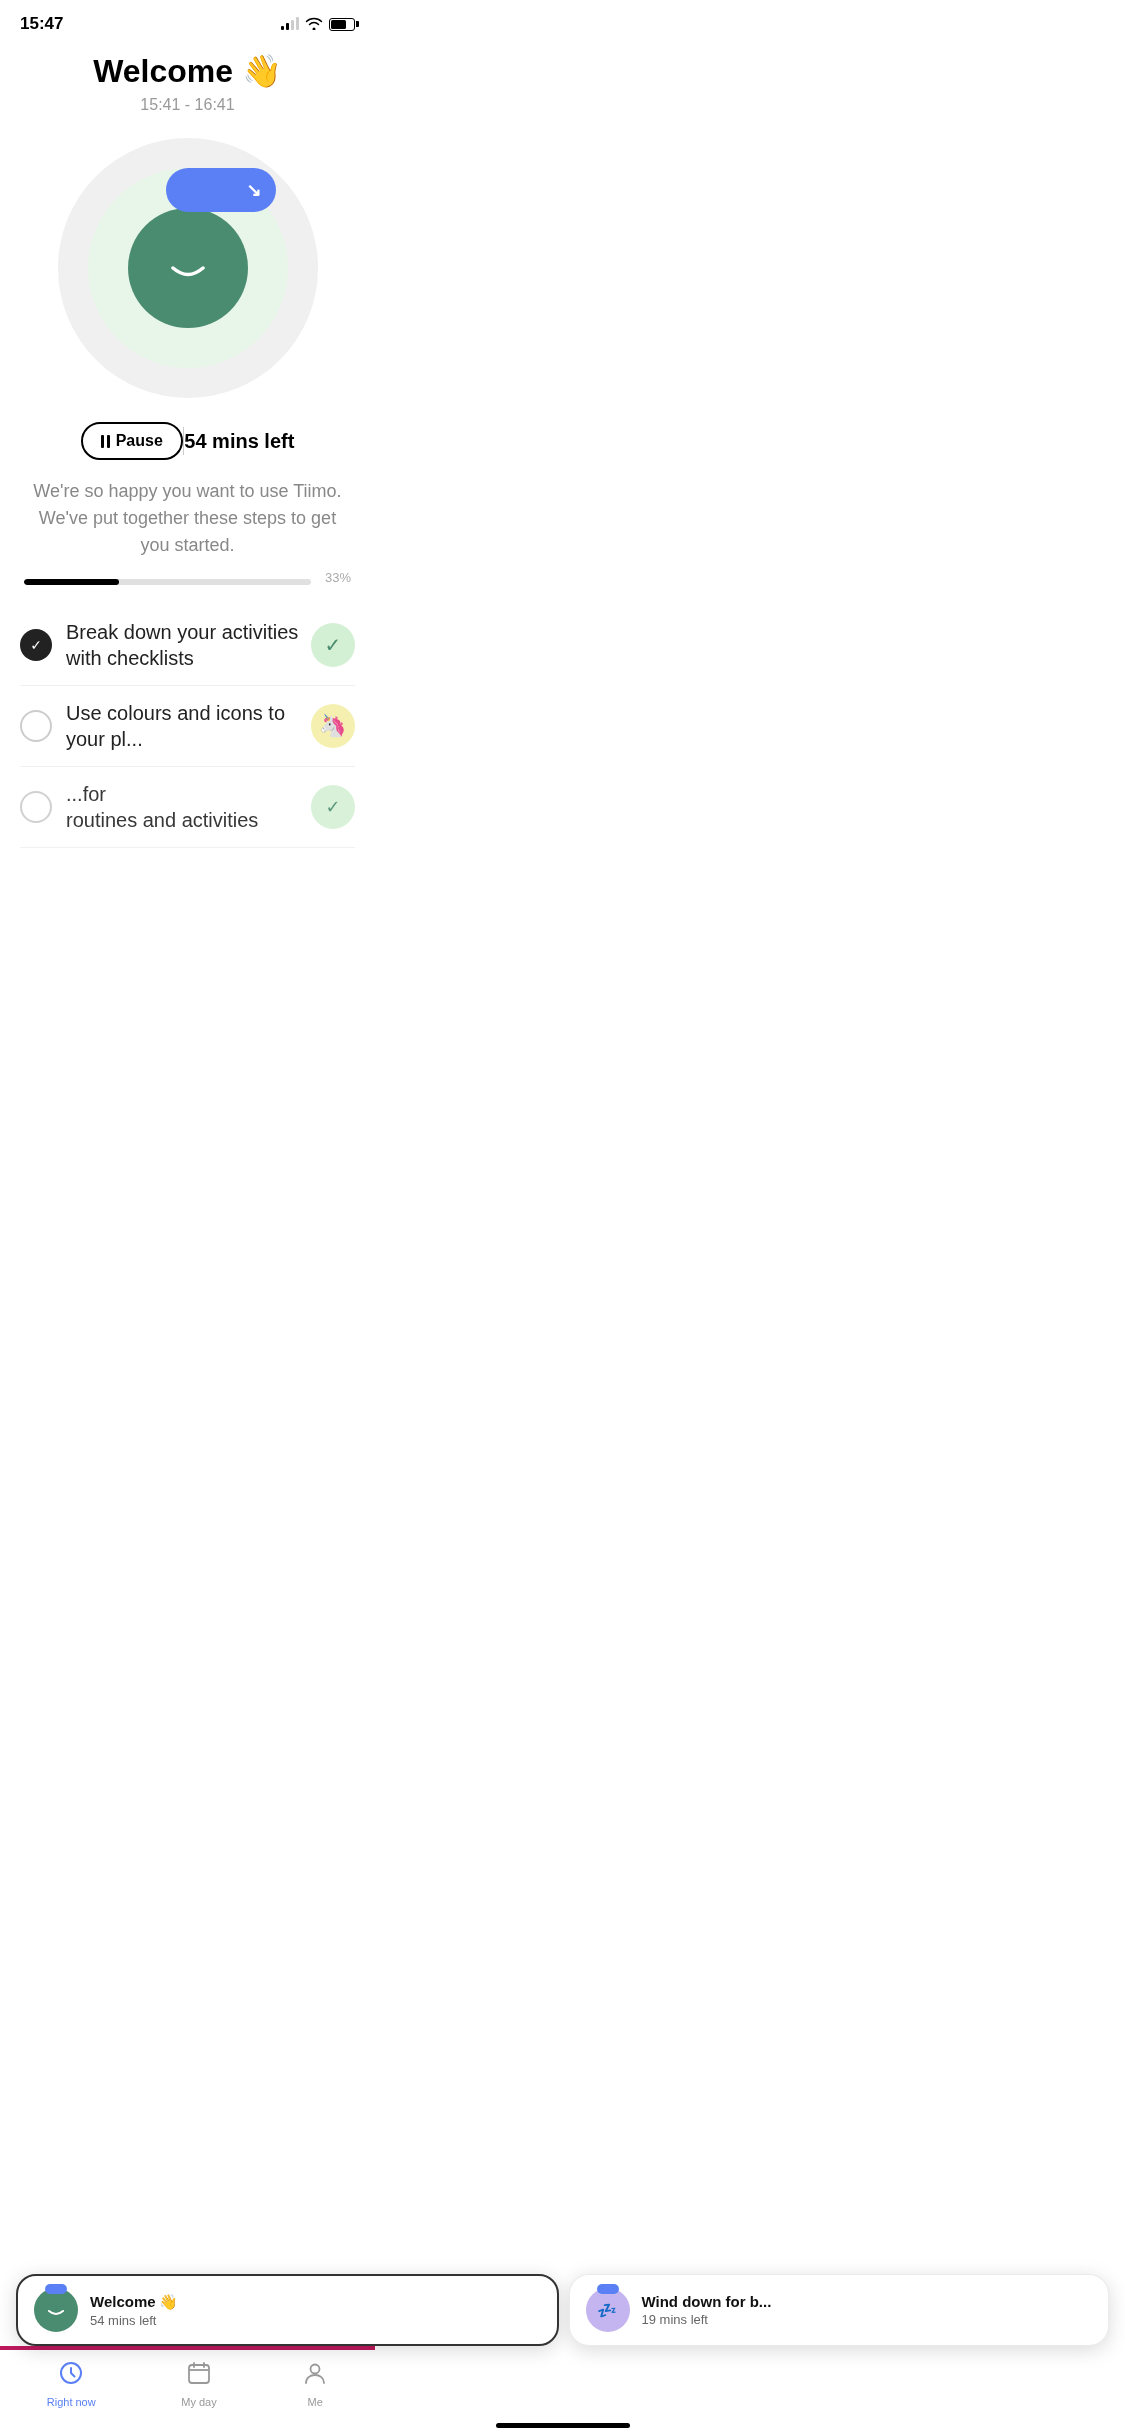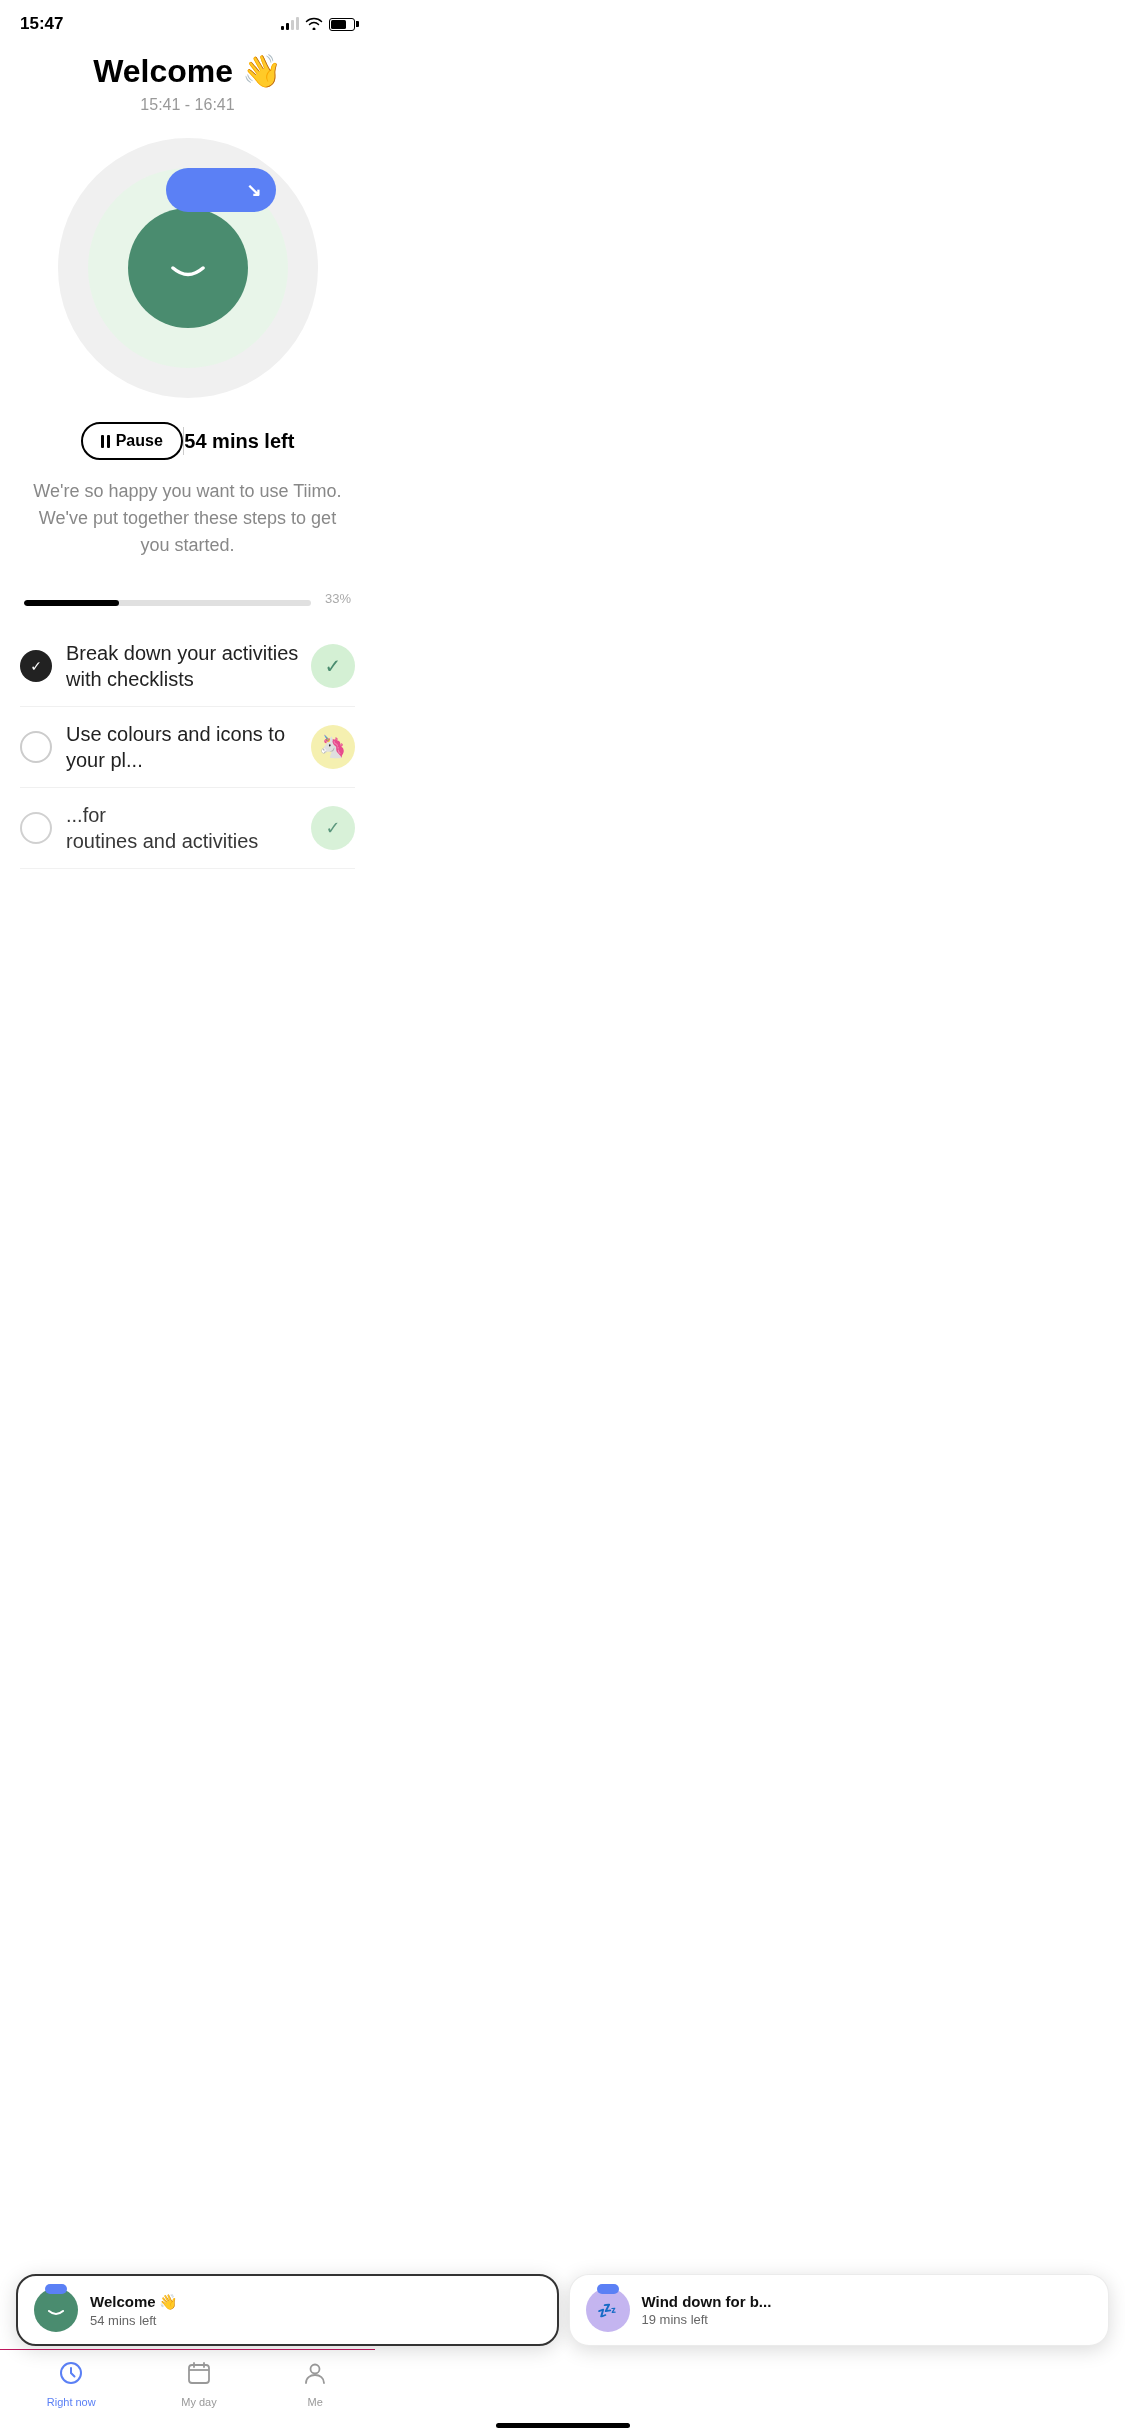--- a/index.html
+++ b/index.html
@@ -206,21 +206,21 @@
       font-size: 20px;
       font-weight: 700;
       color: #000;
     }
 
     
     .description {
       font-size: 18px;
       color: #888;
       line-height: 1.5;
-      margin-bottom: 32px;
+      margin-bottom: 11px;
       padding: 0 10px;
     }
 
     
     .progress-row {
       display: flex;
       align-items: flex-end;
       gap: 10px;
       margin-bottom: 20px;
       padding: 0 4px;
@@ -419,21 +419,21 @@
     }
 
     
     .tab-bar {
       position: fixed;
       bottom: 0;
       left: 0;
       right: 0;
       width: 375px;
       background: #fff;
-      border-top: 1px solid #be185d;
+      border-top: 4px solid #be185d;
       display: flex;
       justify-content: space-around;
       align-items: center;
       padding: 10px 4px 28px;
     }
 
     .tab-item {
       display: flex;
       flex-direction: column;
       align-items: center;

